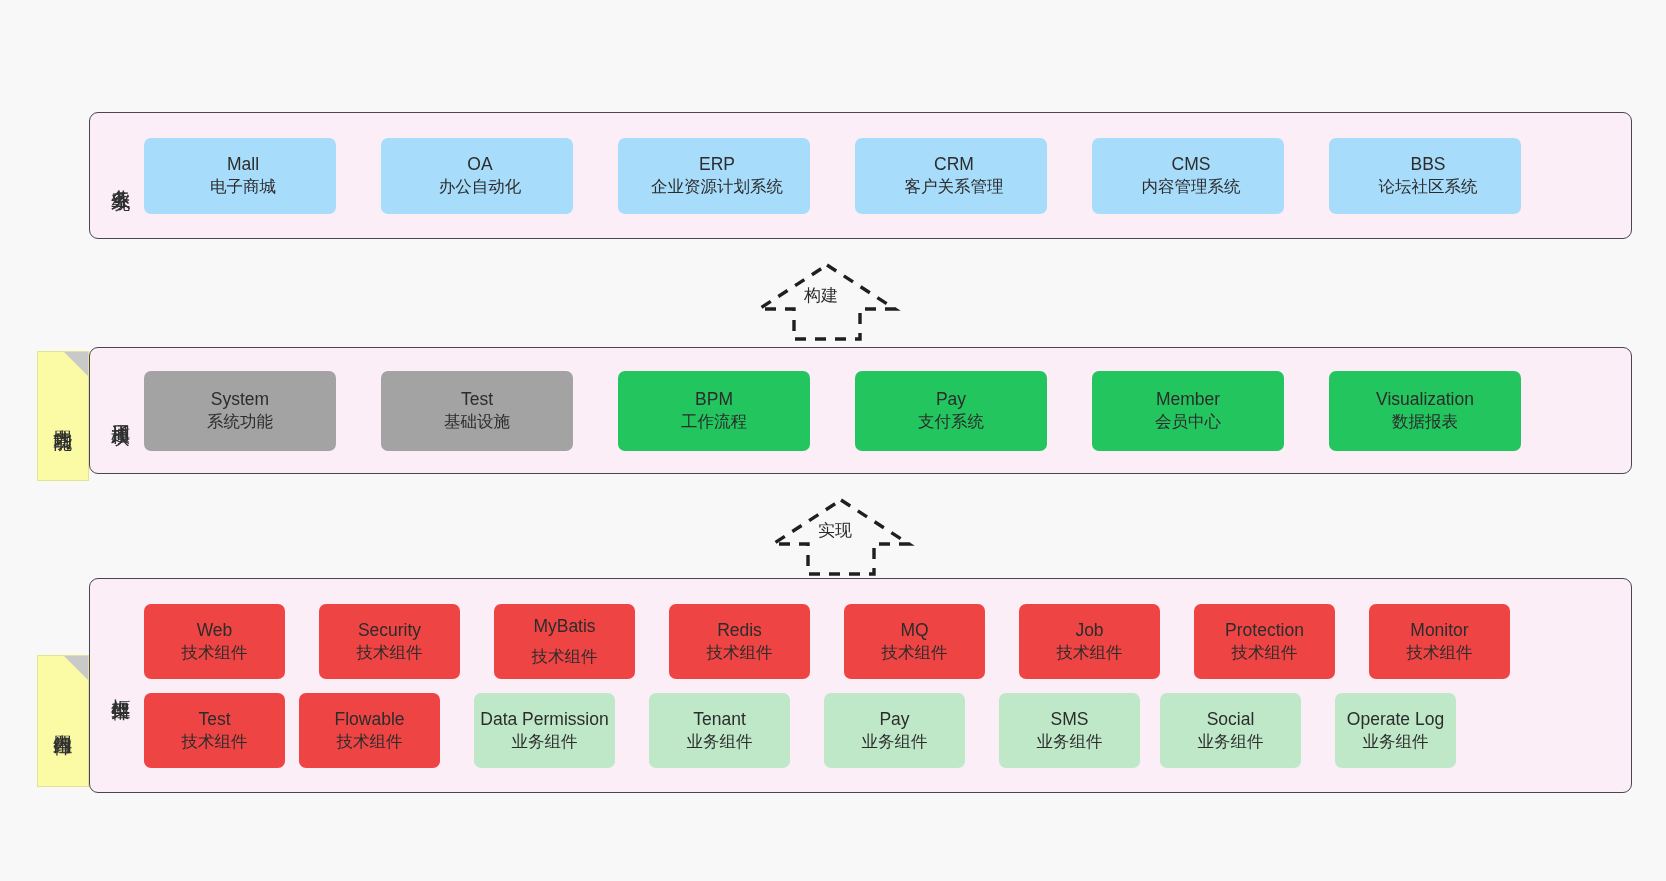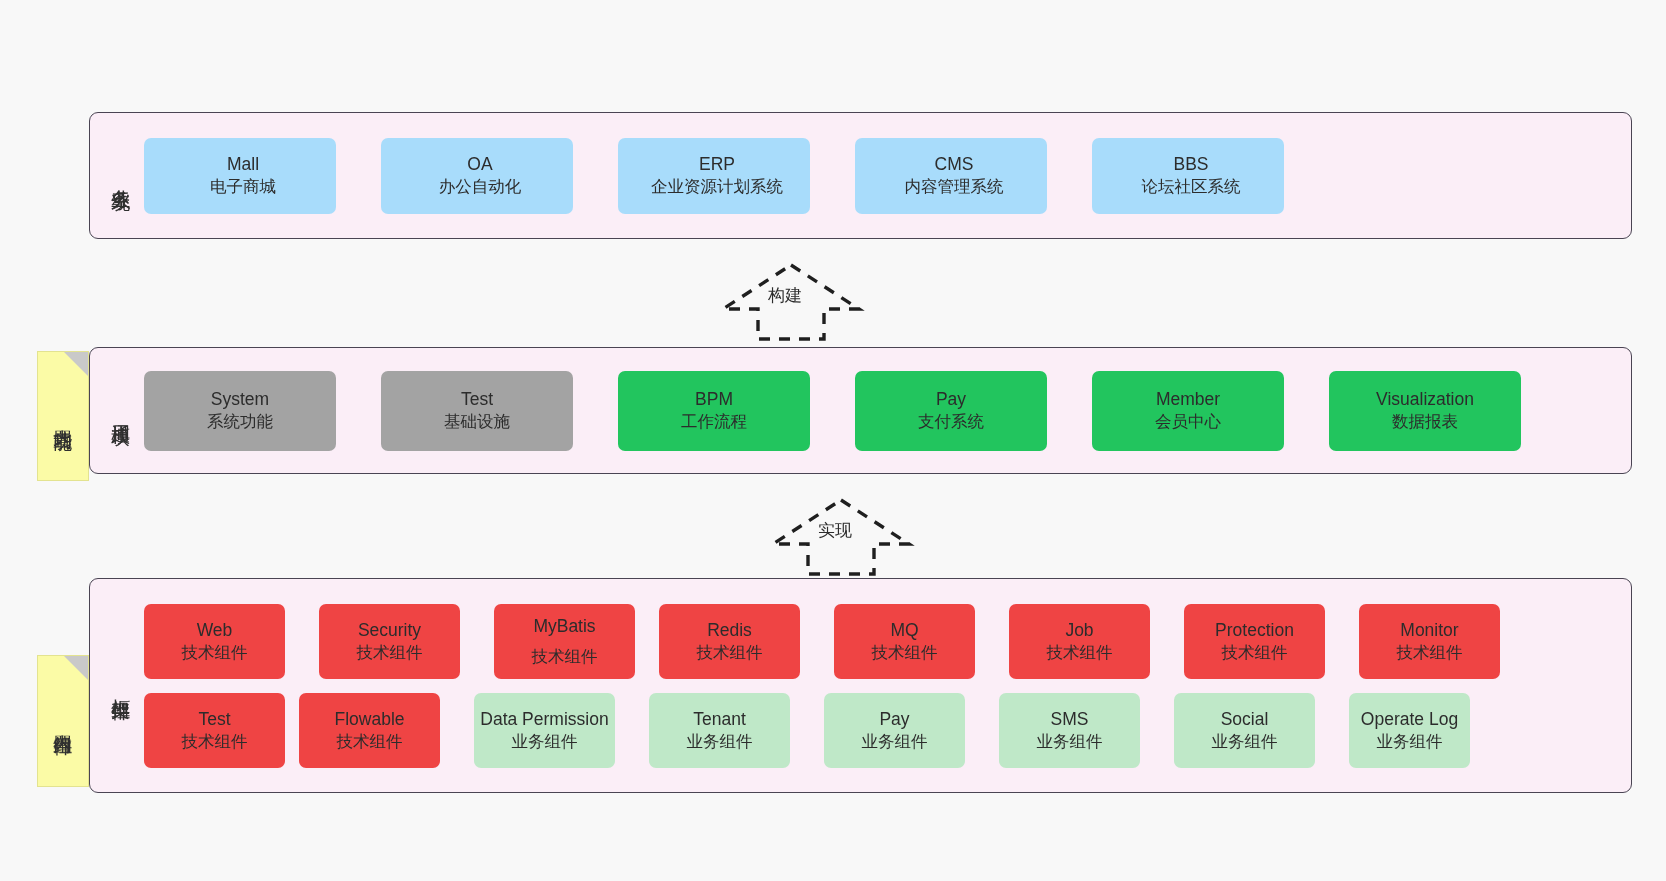--- a/index.html
+++ b/index.html
@@ -134,32 +134,36 @@
           </div>
           <div class="box c-blue" style="width: 192px; height: 76px; margin-right: 45px;">
             <div class="b-en">OA</div>
             <div class="b-cn">办公自动化</div>
           </div>
           <div class="box c-blue" style="width: 192px; height: 76px; margin-right: 45px;">
             <div class="b-en">ERP</div>
             <div class="b-cn">企业资源计划系统</div>
           </div>
           <div class="box c-blue" style="width: 192px; height: 76px; margin-right: 45px;">
+            <div class="b-en">CRM</div>
+            <div class="b-cn">客户关系管理</div>
+          </div>
+          <div class="box c-blue" style="width: 192px; height: 76px; margin-right: 45px;">
             <div class="b-en">CMS</div>
             <div class="b-cn">内容管理系统</div>
           </div>
           <div class="box c-blue" style="width: 192px; height: 76px; margin-right: 0px;">
             <div class="b-en">BBS</div>
             <div class="b-cn">论坛社区系统</div>
           </div>
         </div>
     </div>
   </div>
 
-  <div class="arrow" style="left:720px;top:262px;width:142px;height:80px;text-decoration:underline;">
+  <div class="arrow" style="left:756px;top:262px;width:142px;height:80px;text-decoration:underline;">
     <svg width="142" height="80" viewBox="0 0 142 80">
       <path d="M71 3 L139 47 L104 47 L104 77 L38 77 L38 47 L3 47 Z" fill="none" stroke="#1f1f1f" stroke-width="3.4" stroke-dasharray="11 9" stroke-linejoin="miter"></path>
     </svg>
     <span class="arrow-label" style="left:46px;top:22px;">构建</span>
   </div>
 
   <div class="note" style="left:37px;top:351px;width:52px;height:130px;">
     <span class="fold"></span>
     <span>内置功能</span>
   </div>
@@ -213,21 +217,21 @@
     <div class="layer-body">
       <div class="row" id="row-fw-1">
           <div class="box c-green" style="width: 141px; height: 75px; margin-right: 34px;">
             <div class="b-en">Web</div>
             <div class="b-cn">技术组件</div>
           </div>
           <div class="box c-green" style="width: 141px; height: 75px; margin-right: 34px;">
             <div class="b-en">Security</div>
             <div class="b-cn">技术组件</div>
           </div>
-          <div class="box c-green" style="width: 141px; height: 75px; margin-right: 24px; gap: 8px;">
+          <div class="box c-green" style="width: 141px; height: 75px; margin-right: 34px; gap: 8px;">
             <div class="b-en">MyBatis</div>
             <div class="b-cn">技术组件</div>
           </div>
           <div class="box c-green" style="width: 141px; height: 75px; margin-right: 34px;">
             <div class="b-en">Redis</div>
             <div class="b-cn">技术组件</div>
           </div>
           <div class="box c-green" style="width: 141px; height: 75px; margin-right: 34px;">
             <div class="b-en">MQ</div>
             <div class="b-cn">技术组件</div>
@@ -259,21 +263,21 @@
             <div class="b-cn">业务组件</div>
           </div>
           <div class="box c-lgreen" style="width: 141px; height: 75px; margin-right: 34px;">
             <div class="b-en">Tenant</div>
             <div class="b-cn">业务组件</div>
           </div>
           <div class="box c-lgreen" style="width: 141px; height: 75px; margin-right: 34px;">
             <div class="b-en">Pay</div>
             <div class="b-cn">业务组件</div>
           </div>
-          <div class="box c-lgreen" style="width: 141px; height: 75px; margin-right: 34px;">
+          <div class="box c-lgreen" style="width: 141px; height: 75px; margin-right: 20px;">
             <div class="b-en">SMS</div>
             <div class="b-cn">业务组件</div>
           </div>
           <div class="box c-lgreen" style="width: 141px; height: 75px; margin-right: 34px;">
             <div class="b-en">Social</div>
             <div class="b-cn">业务组件</div>
           </div>
           <div class="box c-lgreen" style="width: 121px; height: 75px; margin-right: 0px;">
             <div class="b-en">Operate Log</div>
             <div class="b-cn">业务组件</div>

